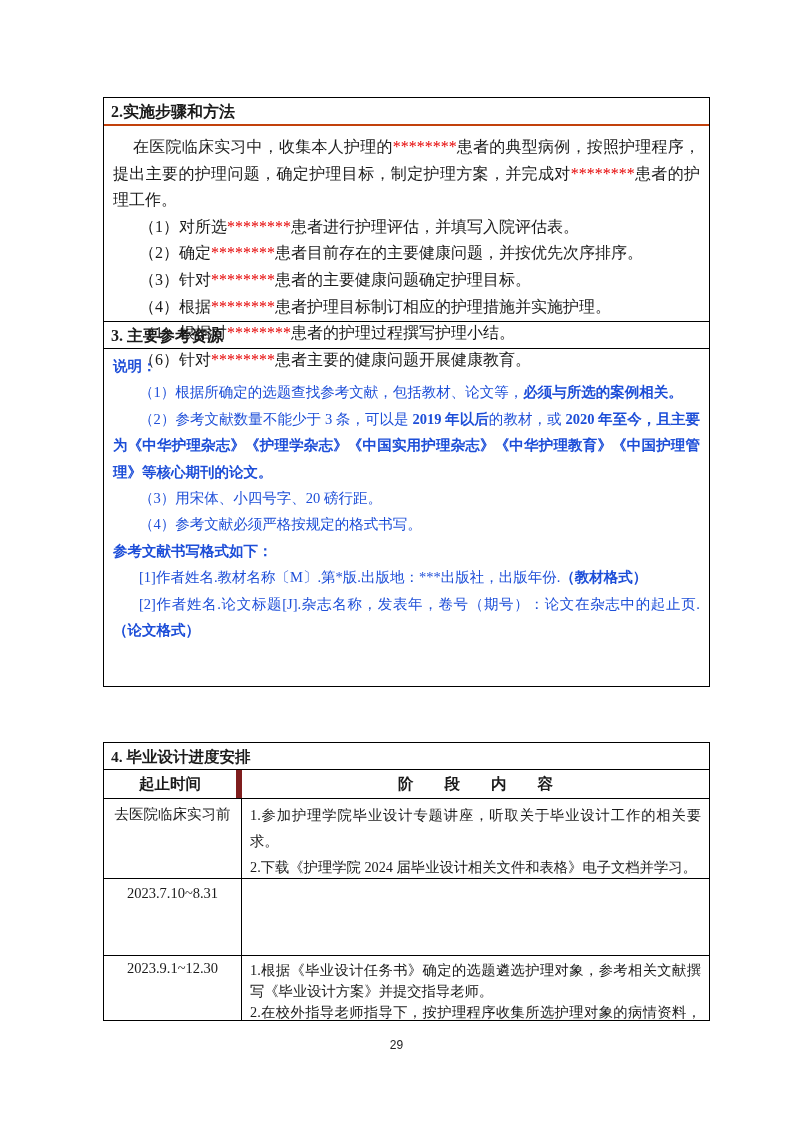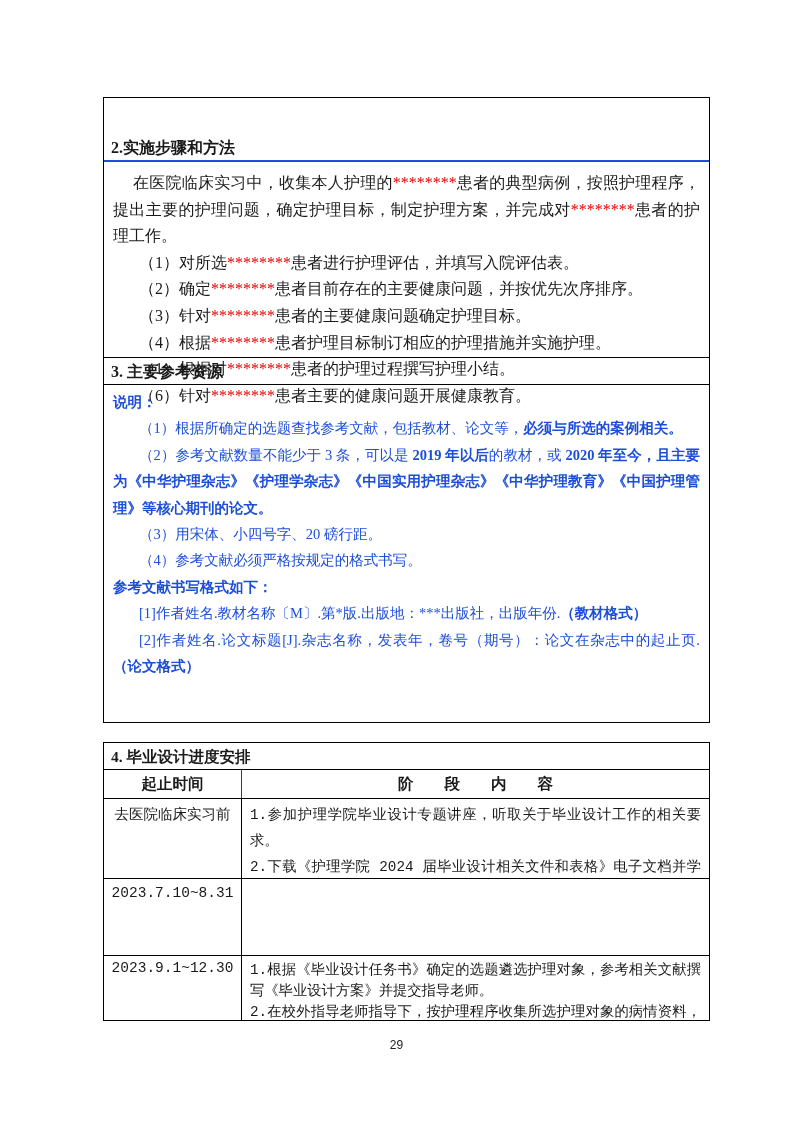--- a/index.html
+++ b/index.html
@@ -6,44 +6,44 @@
   html,body { background:#888; }
   body { width:793px; height:1122px; margin:0 auto; position:relative;
          background:#ffffff; font-family:"Liberation Serif","DejaVu Serif",serif;
          color:#1a1a1a; overflow:hidden; }
 
   .tbl { position:absolute; left:103px; width:607px; border:1.5px solid #000; background:#fff; }
   #tableA { top:97px; }
   #tableB { top:742px; }
 
   .sec-hdr { font-weight:bold; font-size:16px; line-height:25px; padding:1px 7px 0 7px; }
-  .sec-hdr.thick { border-bottom:2px solid #1d4ed8;margin-top:36px; }
+  .sec-hdr.thick { border-bottom:2px solid #c2410c; }
   .sec-hdr.thin  { border-bottom:1.5px solid #000; }
 
   .body2 { height:196px; border-bottom:1px solid #000; padding:8px 9px 0 9px;
            font-size:16px; line-height:26.6px; text-align:justify; }
   .hdr3  { border-top:0; }
   .body3 { height:337px; padding:4px 9px 0 9px; font-size:14.5px;
            line-height:26.4px; text-align:justify; }
 
   .para { text-indent:20px; }
   .item { text-indent:26px; }
   .noindent { text-indent:0; }
 
   .red { color:#e60000; }
   .b   { font-weight:bold; }
   .red-zone p { color:#1d4ed8; }
 
   
   .hdr4   { font-size:15.5px; line-height:26px; height:27px; border-bottom:1px solid #000; padding-left:7px; }
   .colrow { display:flex; height:29px; border-bottom:1px solid #000; font-weight:bold; font-size:15.5px; }
-  .col-time { width:138px; border-right:1px solid #7f1d1d; flex:0 0 138px;
+  .col-time { width:138px; border-right:6px solid #7f1d1d; flex:0 0 138px;
               text-align:right; display:flex; align-items:center; justify-content:center; }
   .col-stage { flex:1; text-align:center; display:flex; align-items:center; justify-content:center; }
-  .srow { display:flex; border-bottom:1px solid #000; overflow:hidden;font-family:Liberation Mono, monospace; }
+  .srow { display:flex; border-bottom:1px solid #000; overflow:hidden; }
   .srow:last-child { border-bottom:0; }
   .srow .time { width:138px; flex:0 0 138px; border-right:1px solid #000;
                 font-size:14.5px; padding-top:6px; text-align:center; }
   .srow .content { flex:1; padding:3px 8px 0 8px; font-size:14.3px; line-height:26px; text-align:justify; }
   .srow.r1 { height:80px; }
   .srow.r2 { height:77px; }
   .srow.r3 { height:64px; }
   .srow.r3 .content { line-height:21px; padding-top:4px; }
   .srow.r3 .time { padding-top:4px; }
 

